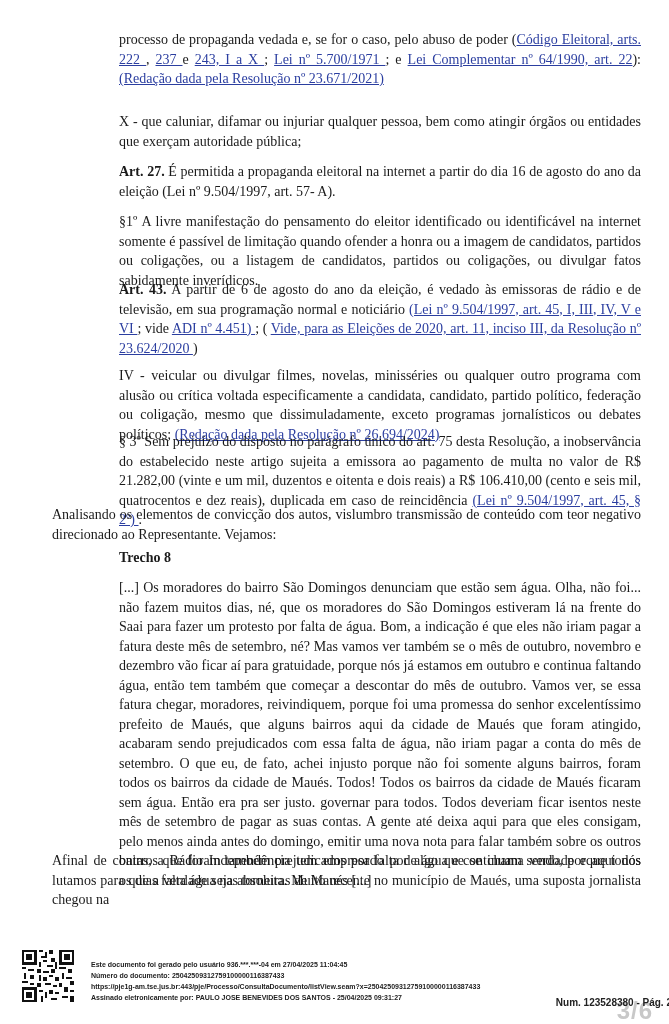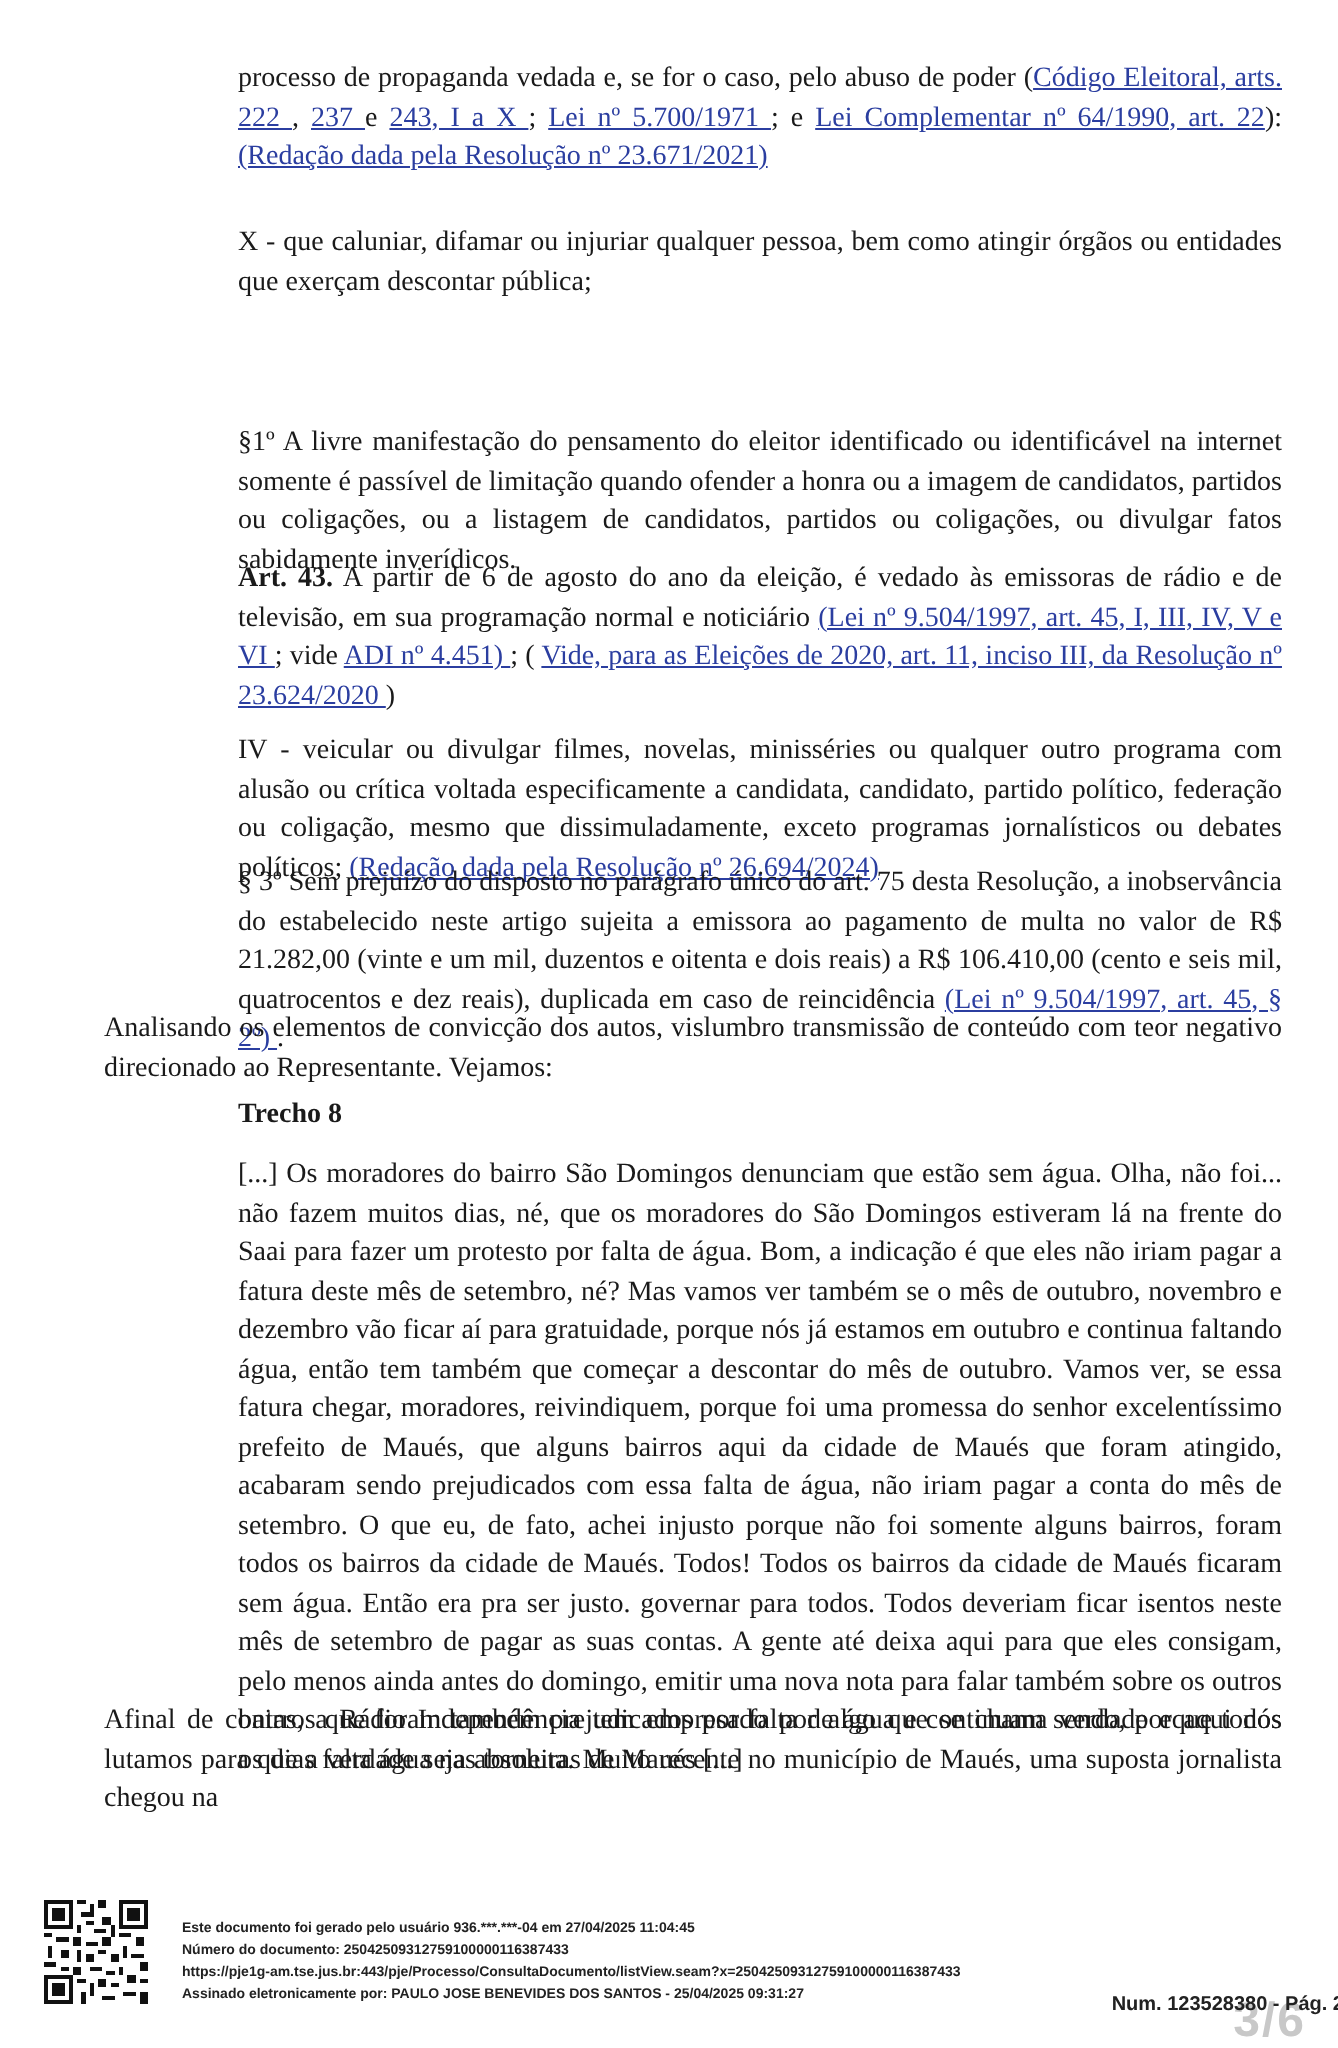--- a/index.html
+++ b/index.html
@@ -23,21 +23,22 @@
   .ftext { position: absolute; left: 79px; top: 19px; font-size: 7px; line-height: 11px; color: #222; }
   .ftext div { white-space: nowrap; }
   .num { position: absolute; right: 9px; top: 57px; font-size: 10px; color: #222; white-space: nowrap; }
   .wm { position: absolute; right: 28px; top: 57px; font-size: 24px; color: #c8c8c8; font-family: "Liberation Sans", sans-serif; letter-spacing: 1px; }
 </style>
 </head>
 <body>
 
 <div class="page">
   <p class="p ind" style="top:30px"><span>processo de propaganda vedada e, se for o caso, pelo abuso de poder (</span><a class="lnk">Código Eleitoral, arts. 222 </a><span>, </span><a class="lnk">237 </a><span>e </span><a class="lnk">243, I a X </a><span>; </span><a class="lnk">Lei nº 5.700/1971 </a><span>; e </span><a class="lnk">Lei Complementar nº 64/1990, art. 22</a><span>): </span><a class="lnk">(Redação dada pela Resolução nº 23.671/2021)</a></p>
-  <p class="p ind" style="top:112px"><span>X - que caluniar, difamar ou injuriar qualquer pessoa, bem como atingir órgãos ou entidades que exerçam descontar pública;</span></p>
+  <p class="p ind" style="top:112px"><span>X - que caluniar, difamar ou injuriar qualquer pessoa, bem como atingir órgãos ou entidades que exerçam autoridade pública;</span></p>
+  <p class="p ind" style="top:162px"><b>Art. 27.</b><span> É permitida a propaganda eleitoral na internet a partir do dia 16 de agosto do ano da eleição (Lei nº 9.504/1997, art. 57- A).</span></p>
   <p class="p ind" style="top:212px"><span>§1º A livre manifestação do pensamento do eleitor identificado ou identificável na internet somente é passível de limitação quando ofender a honra ou a imagem de candidatos, partidos ou coligações, ou a listagem de candidatos, partidos ou coligações, ou divulgar fatos sabidamente inverídicos.</span></p>
   <p class="p ind" style="top:280px"><b>Art. 43.</b><span> A partir de 6 de agosto do ano da eleição, é vedado às emissoras de rádio e de televisão, em sua programação normal e noticiário </span><a class="lnk">(Lei nº 9.504/1997, art. 45, I, III, IV, V e VI </a><span>; vide </span><a class="lnk">ADI nº 4.451) </a><span>; ( </span><a class="lnk">Vide, para as Eleições de 2020, art. 11, inciso III, da Resolução nº 23.624/2020 </a><span>)</span></p>
   <p class="p ind" style="top:366px"><span>IV - veicular ou divulgar filmes, novelas, minisséries ou qualquer outro programa com alusão ou crítica voltada especificamente a candidata, candidato, partido político, federação ou coligação, mesmo que dissimuladamente, exceto programas jornalísticos ou debates políticos; </span><a class="lnk">(Redação dada pela Resolução nº 26.694/2024)</a></p>
   <p class="p ind" style="top:432px"><span>§ 3º Sem prejuízo do disposto no parágrafo único do art. 75 desta Resolução, a inobservância do estabelecido neste artigo sujeita a emissora ao pagamento de multa no valor de R$ 21.282,00 (vinte e um mil, duzentos e oitenta e dois reais) a R$ 106.410,00 (cento e seis mil, quatrocentos e dez reais), duplicada em caso de reincidência </span><a class="lnk">(Lei nº 9.504/1997, art. 45, § 2º) </a><span>.</span></p>
   <p class="p full" style="top:505px"><span>Analisando os elementos de convicção dos autos, vislumbro transmissão de conteúdo com teor negativo direcionado ao Representante. Vejamos:</span></p>
   <p class="p ind" style="top:548px"><b>Trecho 8</b></p>
   <p class="p ind" style="top:578px"><span>[...] Os moradores do bairro São Domingos denunciam que estão sem água. Olha, não foi... não fazem muitos dias, né, que os moradores do São Domingos estiveram lá na frente do Saai para fazer um protesto por falta de água. Bom, a indicação é que eles não iriam pagar a fatura deste mês de setembro, né? Mas vamos ver também se o mês de outubro, novembro e dezembro vão ficar aí para gratuidade, porque nós já estamos em outubro e continua faltando água, então tem também que começar a descontar do mês de outubro. Vamos ver, se essa fatura chegar, moradores, reivindiquem, porque foi uma promessa do senhor excelentíssimo prefeito de Maués, que alguns bairros aqui da cidade de Maués que foram atingido, acabaram sendo prejudicados com essa falta de água, não iriam pagar a conta do mês de setembro. O que eu, de fato, achei injusto porque não foi somente alguns bairros, foram todos os bairros da cidade de Maués. Todos! Todos os bairros da cidade de Maués ficaram sem água. Então era pra ser justo. governar para todos. Todos deveriam ficar isentos neste mês de setembro de pagar as suas contas. A gente até deixa aqui para que eles consigam, pelo menos ainda antes do domingo, emitir uma nova nota para falar também sobre os outros bairros que foram também prejudicados por falta de água e continuam sendo, porque todos os dias falta água nas torneiras de Maués [...]</span></p>
   <p class="p full" style="top:851px"><span>Afinal de contas, a Rádio Independência tem empresado por algo que se chama verdade e aqui nós lutamos para que a verdade seja absoluta. Muito recente no município de Maués, uma suposta jornalista chegou na</span></p>
 
   <div class="footer">

